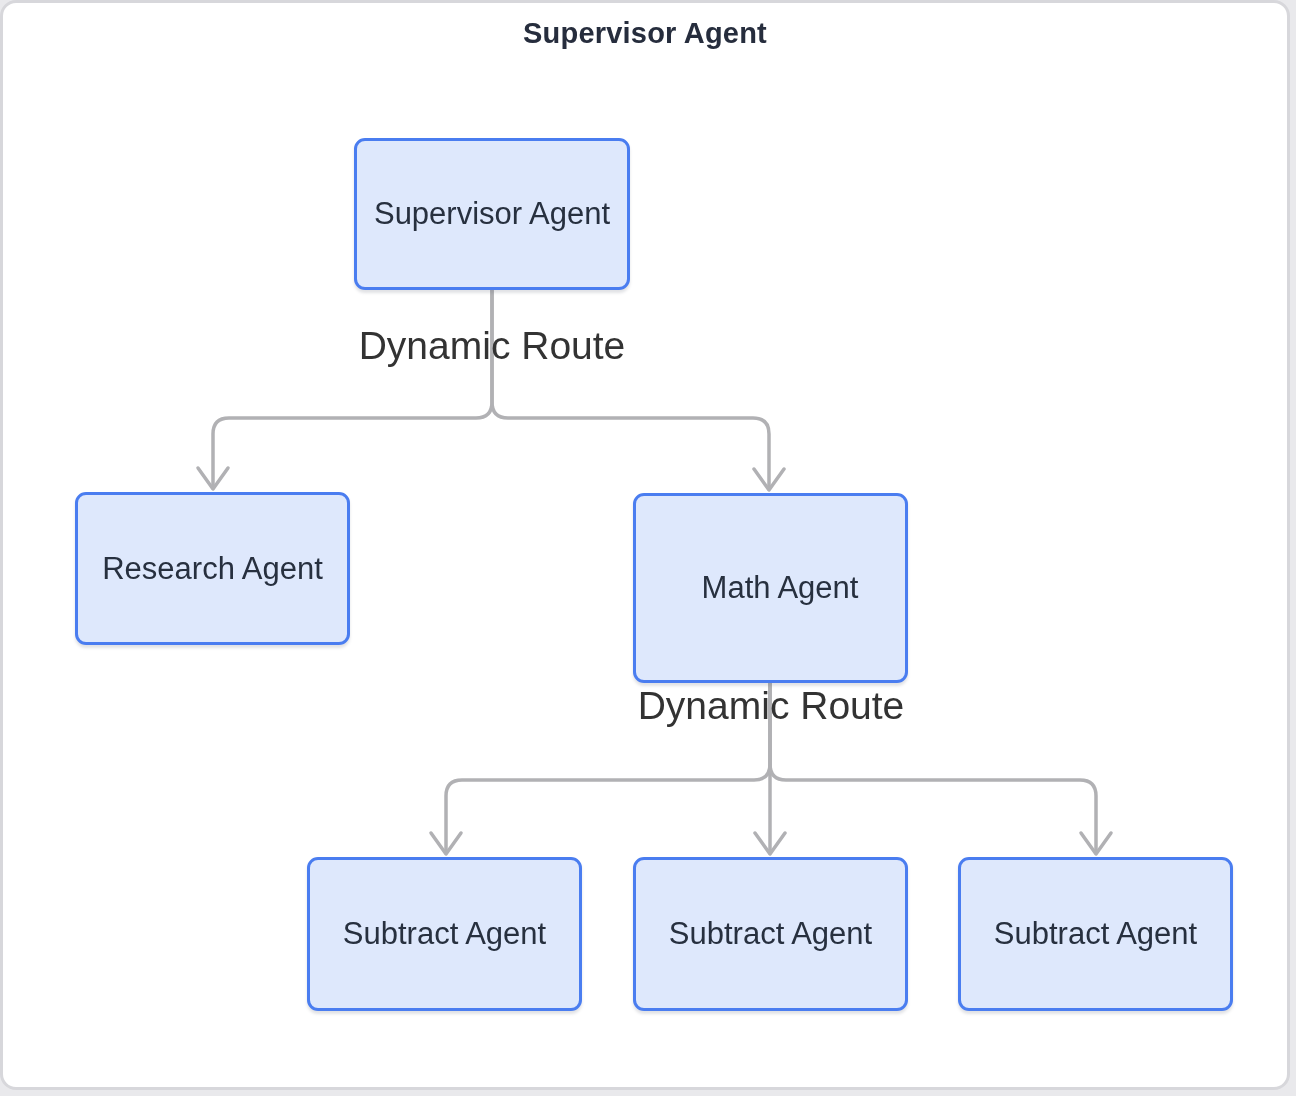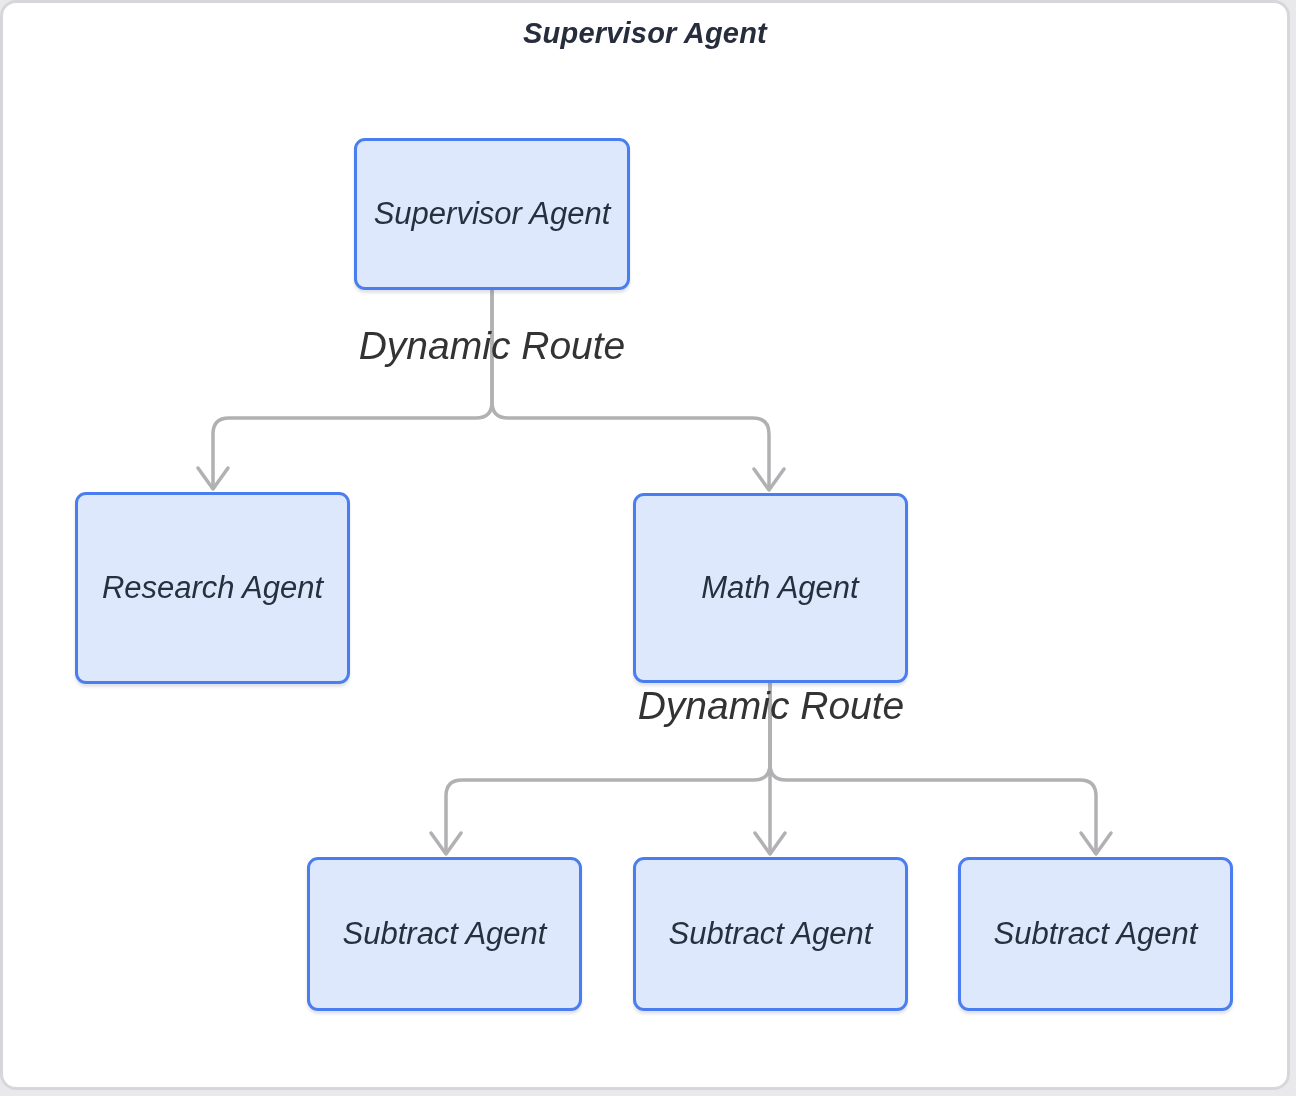--- a/index.html
+++ b/index.html
@@ -14,21 +14,20 @@
   .frame {
     position: absolute;
     left: 0; top: 0;
     width: 1290px;
     height: 1090px;
     background: var(--canvas-bg, #ffffff);
     border: 3px solid var(--frame-border, #d7d7db);
     border-radius: 16px;
     box-sizing: border-box;
     overflow: hidden;
-    font-style: italic;
   }
   .diagram-title {
     position: absolute;
     left: 0;
     top: 14px;
     width: 100%;
     text-align: center;
     font-size: 29px;
     font-weight: 700;
     color: var(--title-text, #262d3d);
@@ -90,21 +89,21 @@
       <path d="M 428 830 L 443 851 L 458 830" class="arrowhead-path"></path>
       <path d="M 767 643 L 767 850" class="edge-path"></path>
       <path d="M 752 830 L 767 851 L 782 830" class="arrowhead-path"></path>
       <path d="M 767 643 L 767 761 Q 767 777 783 777 L 1077 777 Q 1093 777 1093 793 L 1093 850" class="edge-path"></path>
       <path d="M 1078 830 L 1093 851 L 1108 830" class="arrowhead-path"></path>
     </svg>
   <div id="nodes-layer">
       <div class="node" style="left: 351px; top: 135px; width: 276px; height: 152px;">
         <span class="node-label">Supervisor Agent</span>
       </div>
-      <div class="node" style="left: 72px; top: 489px; width: 275px; height: 192px;">
+      <div class="node" style="left: 72px; top: 489px; width: 275px; height: 153px;">
         <span class="node-label">Research Agent</span>
       </div>
       <div class="node" style="left: 630px; top: 490px; width: 275px; height: 190px; padding-left: 19px;">
         <span class="node-label">Math Agent</span>
       </div>
       <div class="node" style="left: 304px; top: 854px; width: 275px; height: 154px;">
         <span class="node-label">Subtract Agent</span>
       </div>
       <div class="node" style="left: 630px; top: 854px; width: 275px; height: 154px;">
         <span class="node-label">Subtract Agent</span>

